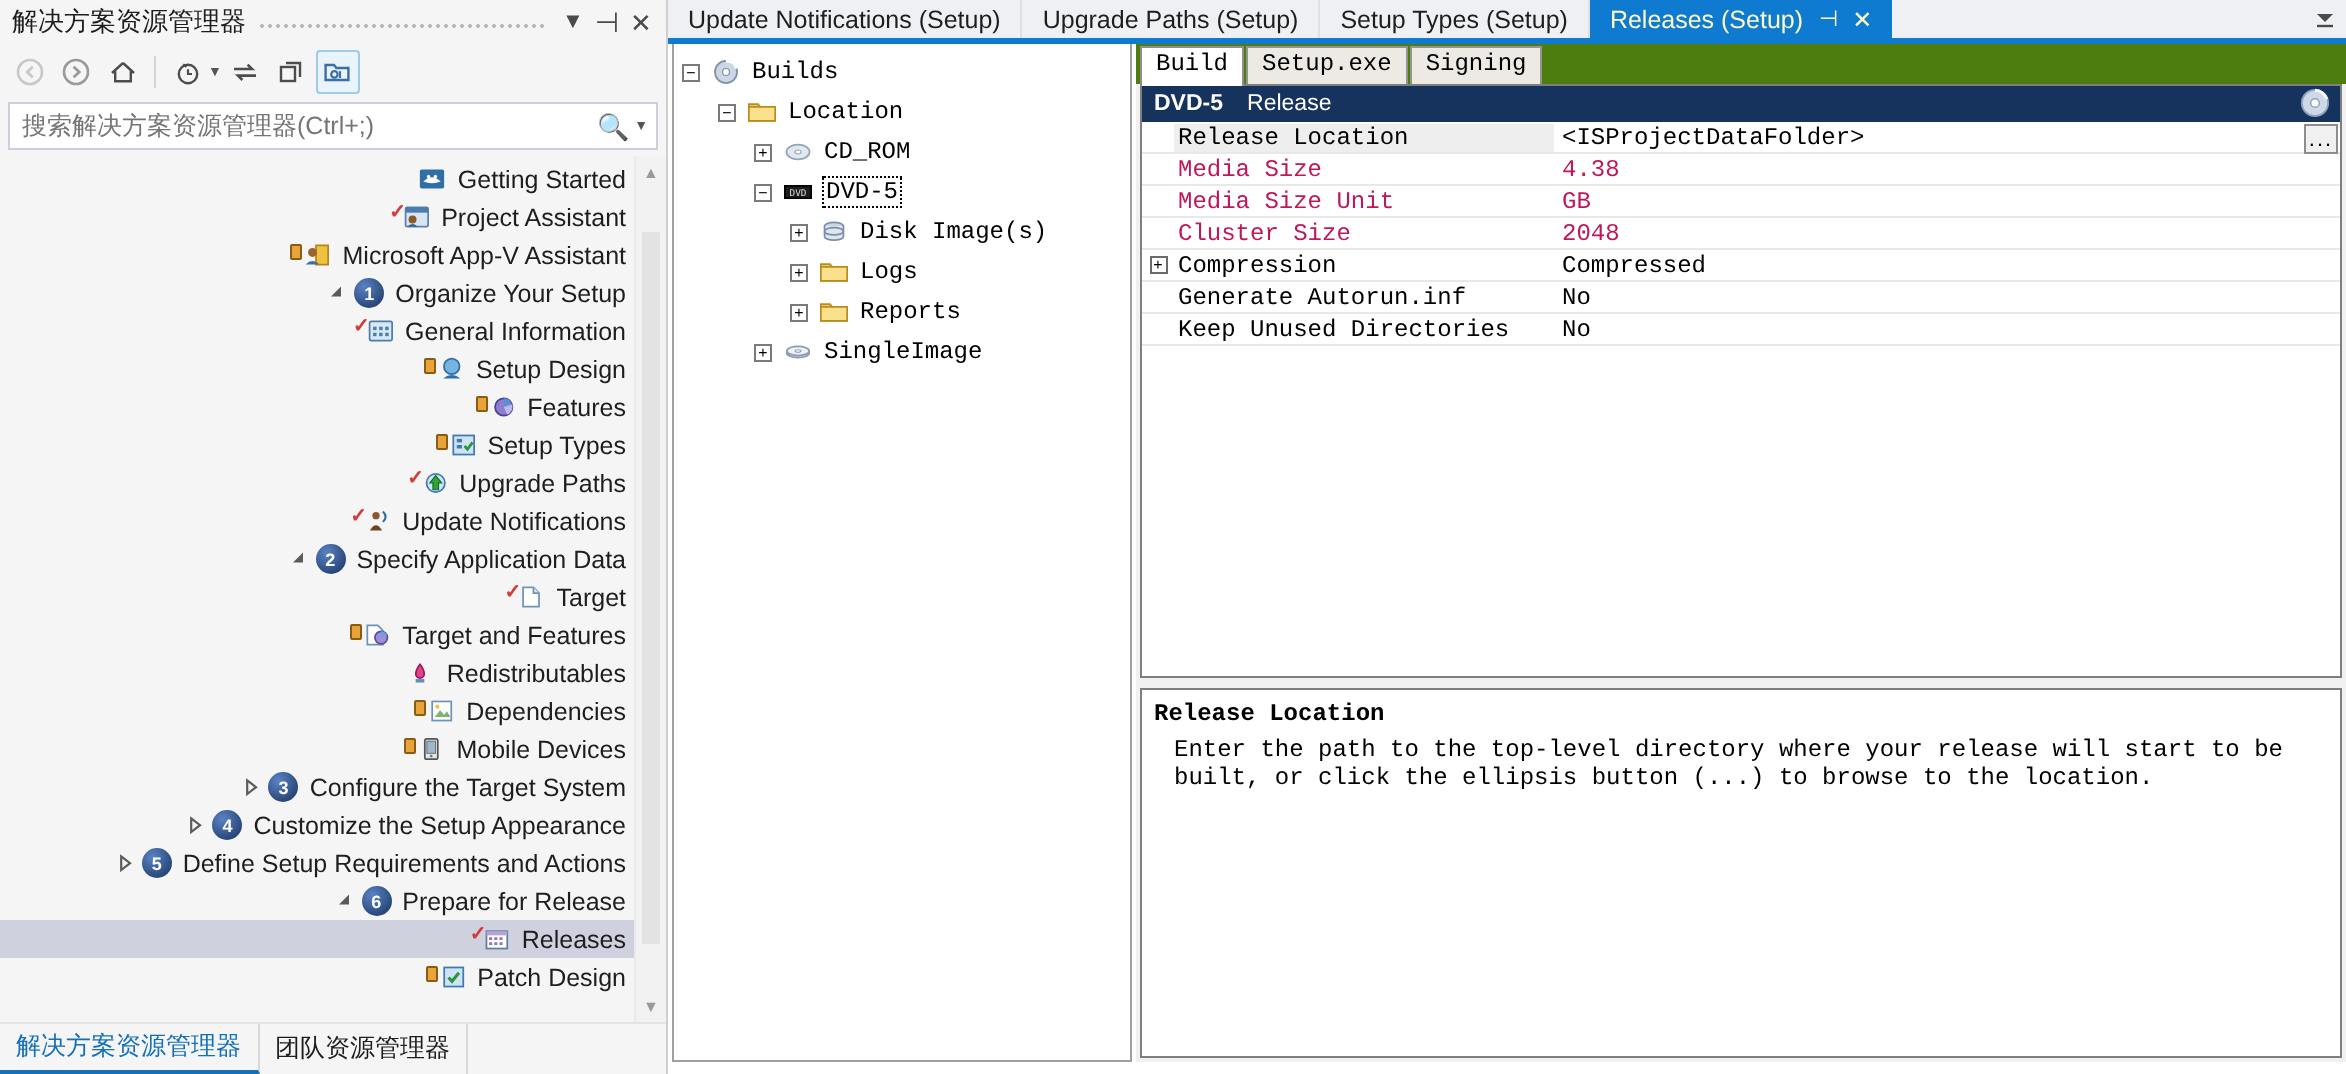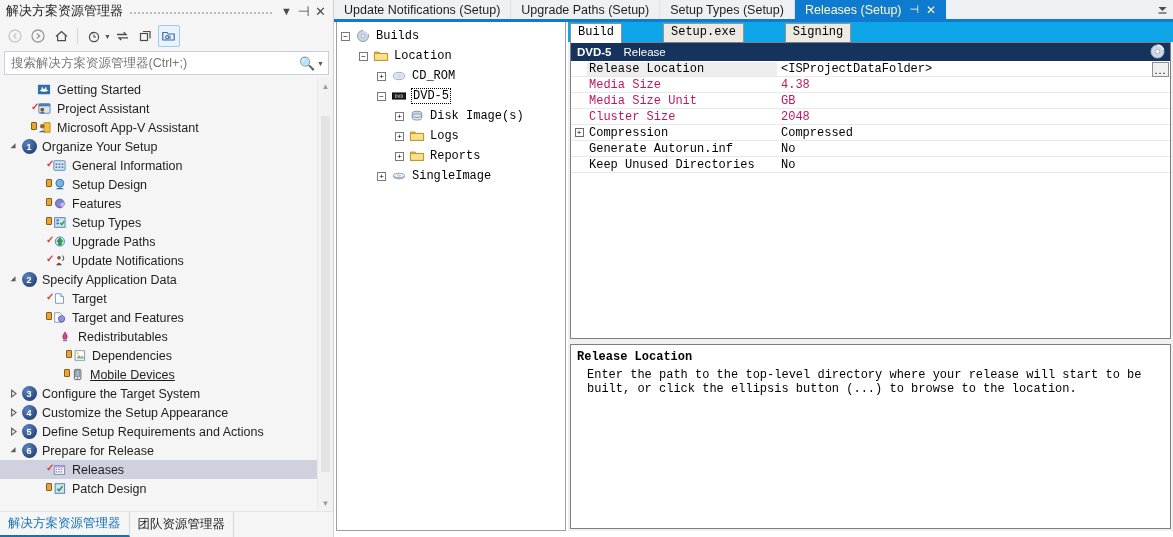--- a/index.html
+++ b/index.html
@@ -63,20 +63,21 @@
 
   .se-treewrap {
     flex: 1; position: relative; background: #f5f5f5; overflow: hidden;
   }
   .se-tree { position: absolute; left: 0; top: 0; right: 16px; bottom: 0; padding-top: 2px; }
 
   .tnode {
     height: 19px; display: flex; align-items: center;
     font-size: 12.5px; color: #1e1e1e; white-space: nowrap;
     padding-right: 4px;
+    justify-content: flex-end;
   }
   .tnode.selected { background: #cfd1de; }
   .tw {
     width: 14px; min-width: 14px; display: flex; align-items: center; justify-content: center;
     color: #5b5b5b;
   }
   .ticon {
     width: 18px; min-width: 18px; height: 16px; position: relative;
     display: flex; align-items: center; justify-content: center; margin-right: 3px;
   }
@@ -148,21 +149,21 @@
   }
   .bicon { width: 18px; min-width: 18px; height: 16px; display: flex; align-items: center; justify-content: center; margin-right: 4px; }
   .blabel { letter-spacing: 0px; }
   .bnode.sel .blabel { background: #fff; outline: 1px dotted #000; padding: 0 1px; }
 
   
   #prop-pane {
     position: absolute; left: 568px; top: 22px; width: 605px; height: 509px;
     background: #f0f0f0; display: flex; flex-direction: column;
   }
-  .ptabs { height: 20px; display: flex; align-items: flex-end; padding-left: 2px; background: #0ea5e9; gap: 40px; }
+  .ptabs { height: 20px; display: flex; align-items: flex-end; padding-left: 2px; background: #4d7c0f; }
   .ptab {
     font-family: "Liberation Mono", monospace; font-size: 12px; color: #000;
     padding: 1px 7px 2px 7px; border: 1px solid #949494; border-bottom: 0;
     background: #eceae3; margin-right: 1px; line-height: 15px;
   }
   .ptab.active { background: #ffffff; border-color: #8f8f8f; position: relative; top: 1px; padding-bottom: 3px; }
 
   .pgrid-wrap {
     margin: 0 2px; border: 1px solid #7f7f7f; background: #ffffff;
     height: 297px; display: flex; flex-direction: column; overflow: hidden;
@@ -456,21 +457,21 @@
             <span class="ticon">
               <svg width="14" height="13" viewBox="0 0 16 15">
                 <rect x="3.5" y="2" width="11" height="11" fill="#ffffff" stroke="#6f93b5"></rect>
                 <path d="M5 11 l3 -4 2.4 2.6 1.6 -2 2 3.4z" fill="#7fb46e"></path>
                 <circle cx="6.4" cy="5" r="1.2" fill="#e8c54a"></circle>
               </svg>
               <span class="badge-lock"></span>
             </span>
             <span class="tlabel">Dependencies</span>
           </div>
-          <div class="tnode" style="padding-left: 54px; text-decoration: underline;">
+          <div class="tnode" style="padding-left: 54px;">
             <span class="tw"></span>
             <span class="ticon">
               <svg width="14" height="13" viewBox="0 0 16 15">
                 <rect x="5" y="1.6" width="7.5" height="11.8" rx="1.2" fill="#e6e6e6" stroke="#555"></rect>
                 <rect x="6.2" y="3" width="5" height="7" fill="#9fb7c9" stroke="#5f7788" stroke-width="0.6"></rect>
                 <circle cx="8.7" cy="11.6" r="0.8" fill="#777"></circle>
               </svg>
               <span class="badge-lock"></span>
             </span>
             <span class="tlabel">Mobile Devices</span>

